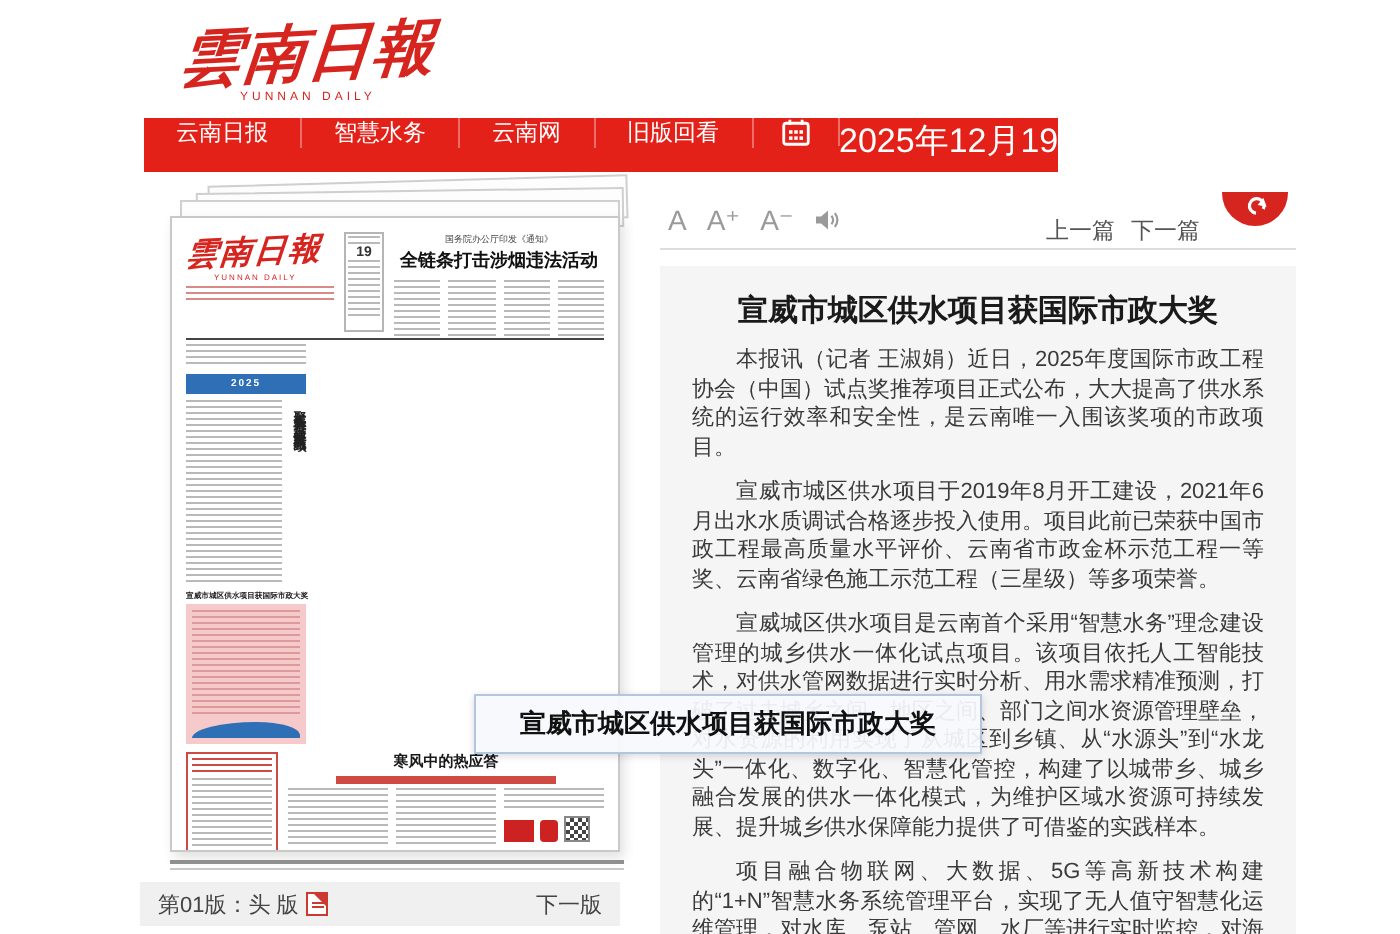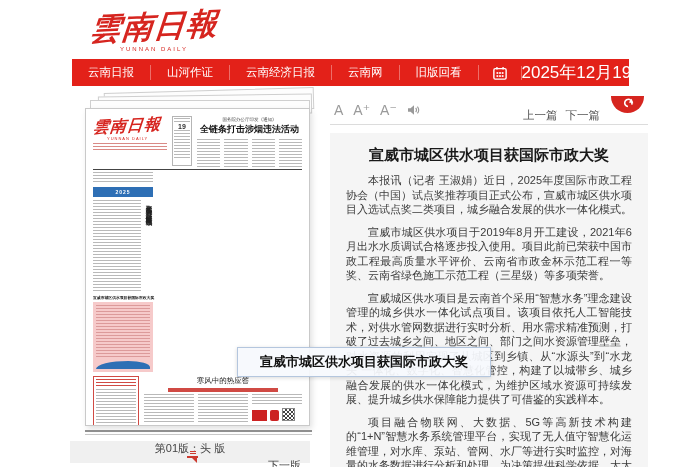--- a/index.html
+++ b/index.html
@@ -8,22 +8,22 @@
   #stage { position:relative; width:700px; height:467px; background:#fff; }
 
   
   #logo { position:absolute; left:90px; top:6px; width:130px; height:52px; cursor:pointer; }
   .logo-text { font-family:"DejaVu Serif","Liberation Serif",serif; font-style:italic; font-weight:bold;
                color:#d6251f; font-size:31px; letter-spacing:1px; display:inline-block;
                transform:skewX(-8deg) rotate(-3deg); white-space:nowrap; }
   .logo-sub { display:block; color:#d6251f; font-size:6px; letter-spacing:2px; margin:-2px 0 0 30px; }
 
   
-  #navbar { position:absolute; left:72px; top:59px; width:557px; height:27px;
-            background:#e32119; display:flex; align-items:center; color:#fff; }
+  #navbar { position:absolute; left:72px; top:59px; width:457px; height:27px;
+            background:#e32119; display:flex; align-items:flex-start; color:#fff; }
   #navbar .nav-item { display:flex; align-items:center; justify-content:center;
             font-size:11.5px; padding:0 16px; border-right:1px solid rgba(255,255,255,.35);
             cursor:pointer; white-space:nowrap; }
   #navbar .nav-cal { display:flex; align-items:center; justify-content:center; padding:0 14px;
             border-right:1px solid rgba(255,255,255,.35); cursor:pointer; }
   #navbar .nav-date { display:flex; align-items:center; justify-content:center;
             font-size:17px; flex:1; white-space:nowrap; }
 
   
   .sheet { position:absolute; background:#fdfdfd; border:1px solid #cfcfcf; }
@@ -69,31 +69,31 @@
   .vtext { writing-mode:vertical-rl; font-size:6.5px; font-weight:bold; color:#222; letter-spacing:1px; }
   .np-hl-head { font-size:4.5px; font-weight:bold; color:#222; white-space:nowrap; transform:scale(.85); transform-origin:left; margin-top:3px; }
   .np-pink { flex:1; margin-top:2px; background:#f6caca; padding:3px; display:flex; flex-direction:column; }
   .np-pink .tl-red { flex:1; }
   .np-wave { height:8px; background:#2e6fb5; border-radius:60% 40% 0 0/100% 80% 0 0; margin-top:2px; }
 
   .np-bottom { display:flex; gap:5px; height:56px; margin-top:4px; }
   .np-redbox { width:46px; border:1px solid #d04a44; padding:2px; }
   .np-redbox .rt { height:8px; background-image:repeating-linear-gradient(#d04a44 0,#d04a44 1px,transparent 1px,transparent 3px); margin-bottom:2px; }
   .np-bmid { flex:1; }
-  .np-h3 { font-size:7.5px; font-weight:normal; color:#1a1a1a; text-align:center; white-space:nowrap; }
+  .np-h3 { font-size:7.5px; font-weight:bold; color:#1a1a1a; text-align:center; white-space:nowrap; }
   .np-banner { height:4px; width:70%; margin:2px auto; background:#d04a44; }
   .np-icons { display:flex; gap:3px; align-items:flex-end; margin-top:2px; }
   .mini-red { width:15px; height:11px; background:#cc2222; }
   .mini-stamp { width:9px; height:11px; background:#cc2222; border-radius:2px; }
   .qr { width:13px; height:13px; background:conic-gradient(#444 25%,#fff 0 50%,#444 0 75%,#fff 0); background-size:4px 4px; border:1px solid #888; }
 
   #double-rule { position:absolute; left:85px; top:430px; width:227px; height:5px;
                  border-top:2px solid #8f8f8f; border-bottom:1px solid #c8c8c8; }
   #edition-bar { position:absolute; left:70px; top:441px; width:240px; height:22px;
-                 background:#f0f0f0; display:flex; align-items:center; padding:0 9px; font-size:11px; color:#444;flex-direction:column; }
+                 background:#f0f0f0; display:flex; align-items:center; padding:0 9px; font-size:11px; color:#444; }
   .pdf-ic { display:inline-block; width:11px; height:12px; margin-left:4px; background:#fff;
             border:1px solid #cc3a2f; position:relative; cursor:pointer; }
   .pdf-ic::after { content:""; position:absolute; right:0; top:0; border:3px solid #cc3a2f;
             border-left-color:transparent; border-bottom-color:transparent; }
   .pdf-ic::before { content:""; position:absolute; left:2px; bottom:2px; width:6px; height:4px;
             background-image:repeating-linear-gradient(#cc3a2f 0,#cc3a2f 1px,transparent 1px,transparent 2px); }
   #edition-next { margin-left:auto; cursor:pointer; }
 
   
   #toolbar { position:absolute; left:330px; top:96px; width:318px; height:29px;
@@ -122,22 +122,21 @@
 
 <div id="stage">
 
   <div id="logo">
     <span class="logo-text">雲南日報</span>
     <span class="logo-sub">YUNNAN DAILY</span>
   </div>
 
   <div id="navbar">
     <div class="nav-item">云南日报</div>
-    <div class="nav-item">山河作证</div>
-    <div class="nav-item">云南经济日报</div>
+    <div class="nav-item">智慧水务</div>
     <div class="nav-item">云南网</div>
     <div class="nav-item">旧版回看</div>
     <div class="nav-cal">
       <svg width="14" height="14" viewBox="0 0 16 16">
         <rect x="1" y="3" width="14" height="12" rx="1.5" fill="none" stroke="#fff" stroke-width="1.6"></rect>
         <line x1="4.5" y1="1" x2="4.5" y2="4" stroke="#fff" stroke-width="1.6"></line>
         <line x1="11.5" y1="1" x2="11.5" y2="4" stroke="#fff" stroke-width="1.6"></line>
         <rect x="4" y="7" width="2" height="2" fill="#fff"></rect>
           <rect x="7" y="7" width="2" height="2" fill="#fff"></rect>
         <rect x="10" y="7" width="2" height="2" fill="#fff"></rect>
@@ -245,21 +244,21 @@
     <div id="backbtn">
       <svg width="14" height="13" viewBox="0 0 16 16">
         <path d="M12.5 10.5 A4.5 4.5 0 1 0 8 13" fill="none" stroke="#fff" stroke-width="2"></path>
         <polygon points="12.5,3.5 14.5,9 9,8" fill="#fff"></polygon>
       </svg>
     </div>
   </div>
 
   <div id="article-panel">
     <div id="article-title">宣威市城区供水项目获国际市政大奖</div>
-    <p class="para">本报讯（记者 王淑娟）近日，2025年度国际市政工程协会（中国）试点奖推荐项目正式公布，宣威市城区供水项目入选试点奖二类项目，城乡融合发展的供水一体化模式。</p>
+    <p class="para">本报讯（记者 王淑娟）近日，2025年度国际市政工程协会（中国）试点奖推荐项目正式公布，大大提高了供水系统的运行效率和安全性，是云南唯一入围该奖项的市政项目。</p>
     <p class="para">宣威市城区供水项目于2019年8月开工建设，2021年6月出水水质调试合格逐步投入使用。项目此前已荣获中国市政工程最高质量水平评价、云南省市政金杯示范工程一等奖、云南省绿色施工示范工程（三星级）等多项荣誉。</p>
     <p class="para">宣威城区供水项目是云南首个采用“智慧水务”理念建设管理的城乡供水一体化试点项目。该项目依托人工智能技术，对供水管网数据进行实时分析、用水需求精准预测，打破了过去城乡之间、地区之间、部门之间水资源管理壁垒，对水资源的利用实现了从城区到乡镇、从“水源头”到“水龙头”一体化、数字化、智慧化管控，构建了以城带乡、城乡融合发展的供水一体化模式，为维护区域水资源可持续发展、提升城乡供水保障能力提供了可借鉴的实践样本。</p>
     <p class="para">项目融合物联网、大数据、5G等高新技术构建的“1+N”智慧水务系统管理平台，实现了无人值守智慧化运维管理，对水库、泵站、管网、水厂等进行实时监控，对海量的水务数据进行分析和处理，为决策提供科学依据，大大提高了供水系统的运行效率和安全性。平台还推出了线上业务办理功能，用户只需通过手机，就能轻松办理报漏、报修、水费缴纳等业务，还能随时查看家里的用水趋势、水质等情况，享受到了更加便捷的用水服务。</p>
   </div>
 
   <div id="tooltip">宣威市城区供水项目获国际市政大奖</div>
 
 </div>
 
 </body></html>

